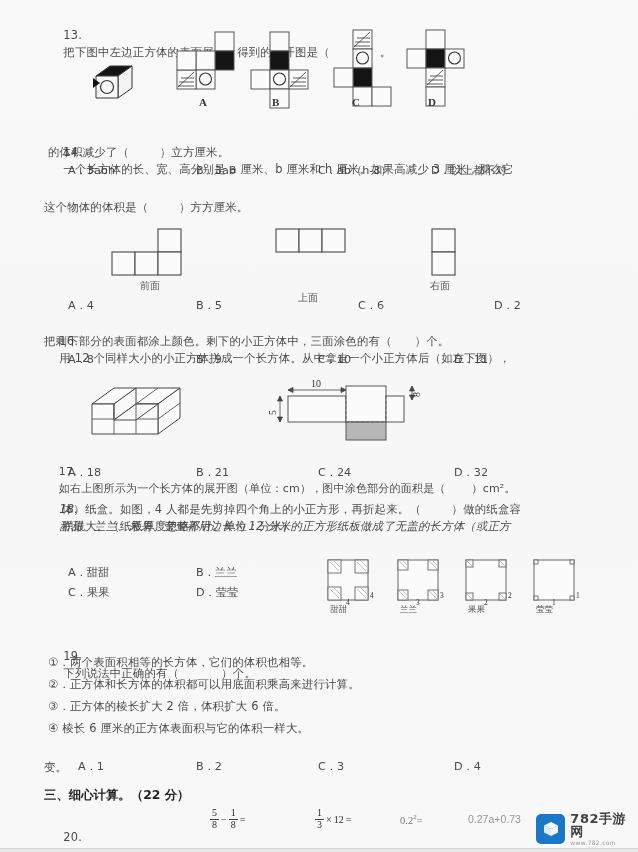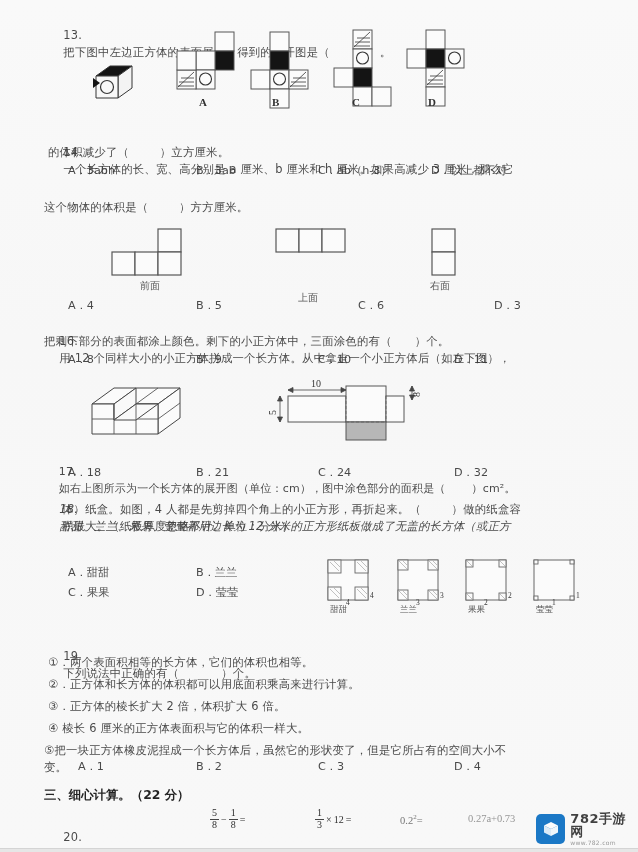--- a/index.html
+++ b/index.html
@@ -229,21 +229,21 @@
         <rect x="0" y="23" width="23" height="23"></rect>
       </g>
     </svg>
   </div>
   <div class="cap blurry" style="left:430px; top:279px;">右面</div>
 
   <div class="opts blurry" style="left:68px; top:298px; width:540px;">
     <span style="width:128px;">A．4</span>
     <span style="width:122px;">B．5</span>
     <span style="width:136px;margin-left:40px;">C．6</span>
-    <span>D．3</span>
+    <span>D．2</span>
   </div>
 
   <div class="q blurry" style="left:44px; top:316px; width:568px;">
     <span>16.</span>
     <span>用 12 个同样大小的小正方体拼成一个长方体。从中拿走一个小正方体后（如左下图），</span>
   </div>
   <div class="q blurry" style="left:44px; top:333px; width:568px;">把剩下部分的表面都涂上颜色。剩下的小正方体中，三面涂色的有（      ）个。</div>
   <div class="opts blurry" style="left:68px; top:352px; width:540px;">
     <span style="width:128px;">A．8</span>
     <span style="width:122px;">B．9</span>
@@ -421,21 +421,20 @@
   <div class="cap blurry" style="left:536px; top:604px; font-size:8.5px;">莹莹</div>
 
   <div class="q blurry" style="left:48px; top:631px; width:568px;">
     <span>19.</span>
     <span>下列说法中正确的有（           ）个。</span>
   </div>
   <div class="q blurry" style="left:48px; top:654px; width:568px;">①．两个表面积相等的长方体，它们的体积也相等。</div>
   <div class="q blurry" style="left:48px; top:676px; width:568px;">②．正方体和长方体的体积都可以用底面积乘高来进行计算。</div>
   <div class="q blurry" style="left:48px; top:698px; width:568px;">③．正方体的棱长扩大 2 倍，体积扩大 6 倍。</div>
   <div class="q blurry" style="left:48px; top:720px; width:568px;">④ 棱长 6 厘米的正方体表面积与它的体积一样大。</div>
-  <div class="q blurry" style="left:44px; top:742px; width:584px;">⑤把一块正方体橡皮泥捏成一个长方体后，虽然它的形状变了，但是它所占有的空间大小不</div>
   <div class="q blurry" style="left:44px; top:759px; width:40px;">变。</div>
 
   <div class="opts blurry" style="left:78px; top:759px; width:540px;">
     <span style="width:118px;">A．1</span>
     <span style="width:122px;">B．2</span>
     <span style="width:136px;">C．3</span>
     <span>D．4</span>
   </div>
 
   <div class="sec-head" style="left:44px; top:787px;">三、细心计算。（22 分）</div>
@@ -468,21 +467,21 @@
     </span>
     <span>×</span>
     <span>12</span>
     <span>=</span>
   </div>
 
   <div class="blurry" style="position:absolute; left:400px; top:813px; font-family:'Liberation Serif', serif; font-size:10.5px; color:#6b6b6b;">
     <span>0.2</span><sup style="font-size:7px;">2</sup><span>=</span>
   </div>
 
-  <div class="blurry" style="position:absolute; left:468px; top:813px; font-family:Liberation Serif, serif; font-size:10.5px; color:#8f8f8f;">0.27a+0.73</div>
+  <div class="blurry" style="position:absolute; left:468px; top:813px; font-family:Liberation Sans, sans-serif; font-size:10.5px; color:#8f8f8f;">0.27a+0.73</div>
 
   <div class="wm" style="left:536px; top:812px;">
     <div class="wm-box">
       <svg width="18" height="18" viewBox="0 0 18 18">
         <polygon points="9,2 16,5.5 9,9 2,5.5" fill="#ffffff"></polygon>
         <polygon points="2,5.5 9,9 9,16 2,12.5" fill="#dfeefb"></polygon>
         <polygon points="16,5.5 9,9 9,16 16,12.5" fill="#f3fafe"></polygon>
       </svg>
     </div>
     <div class="wm-txt">

